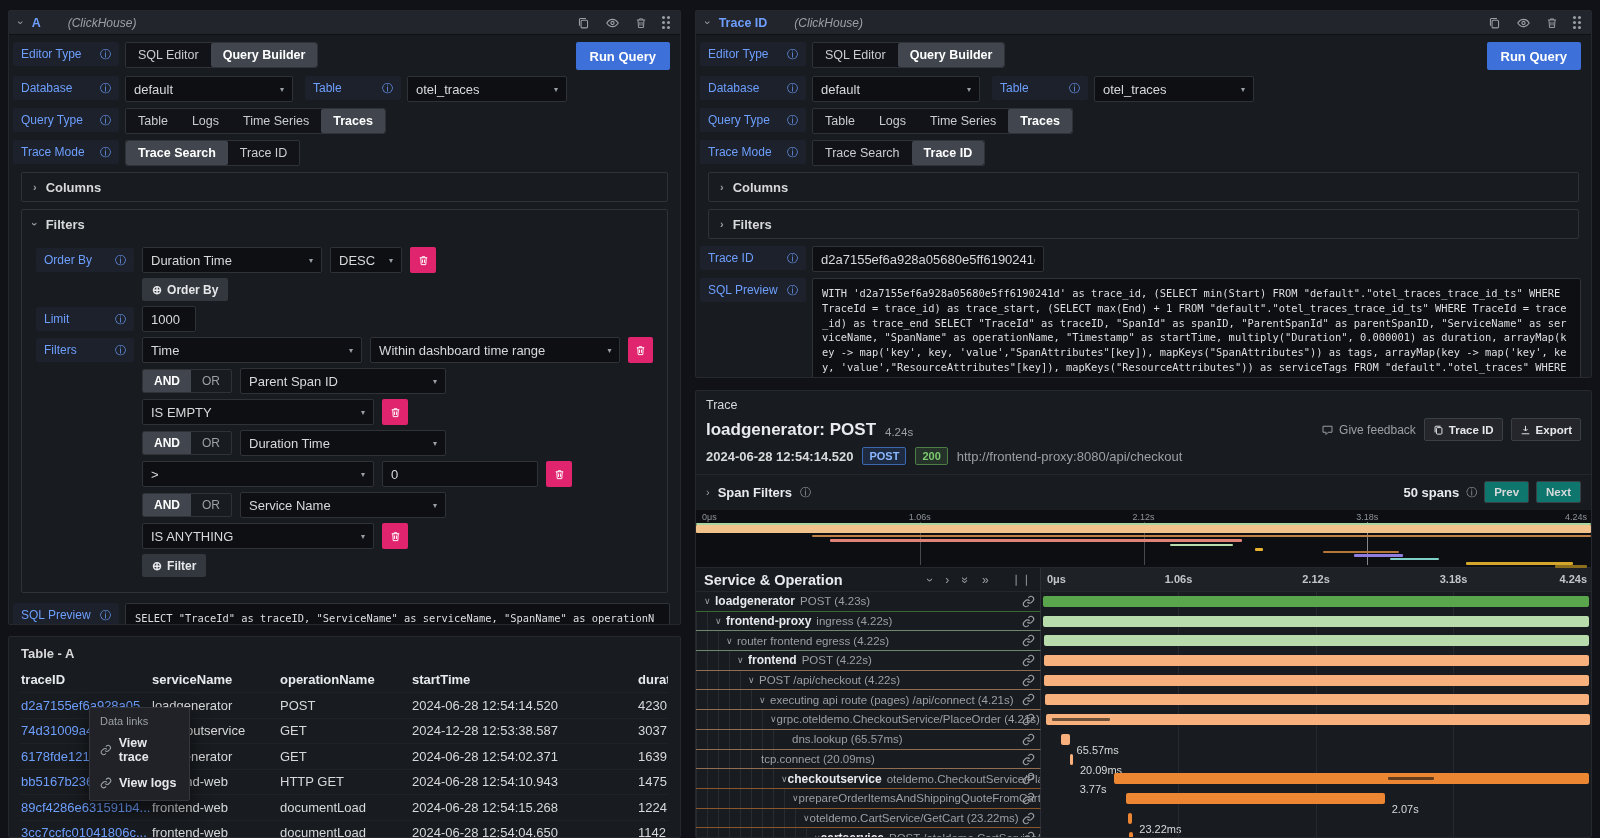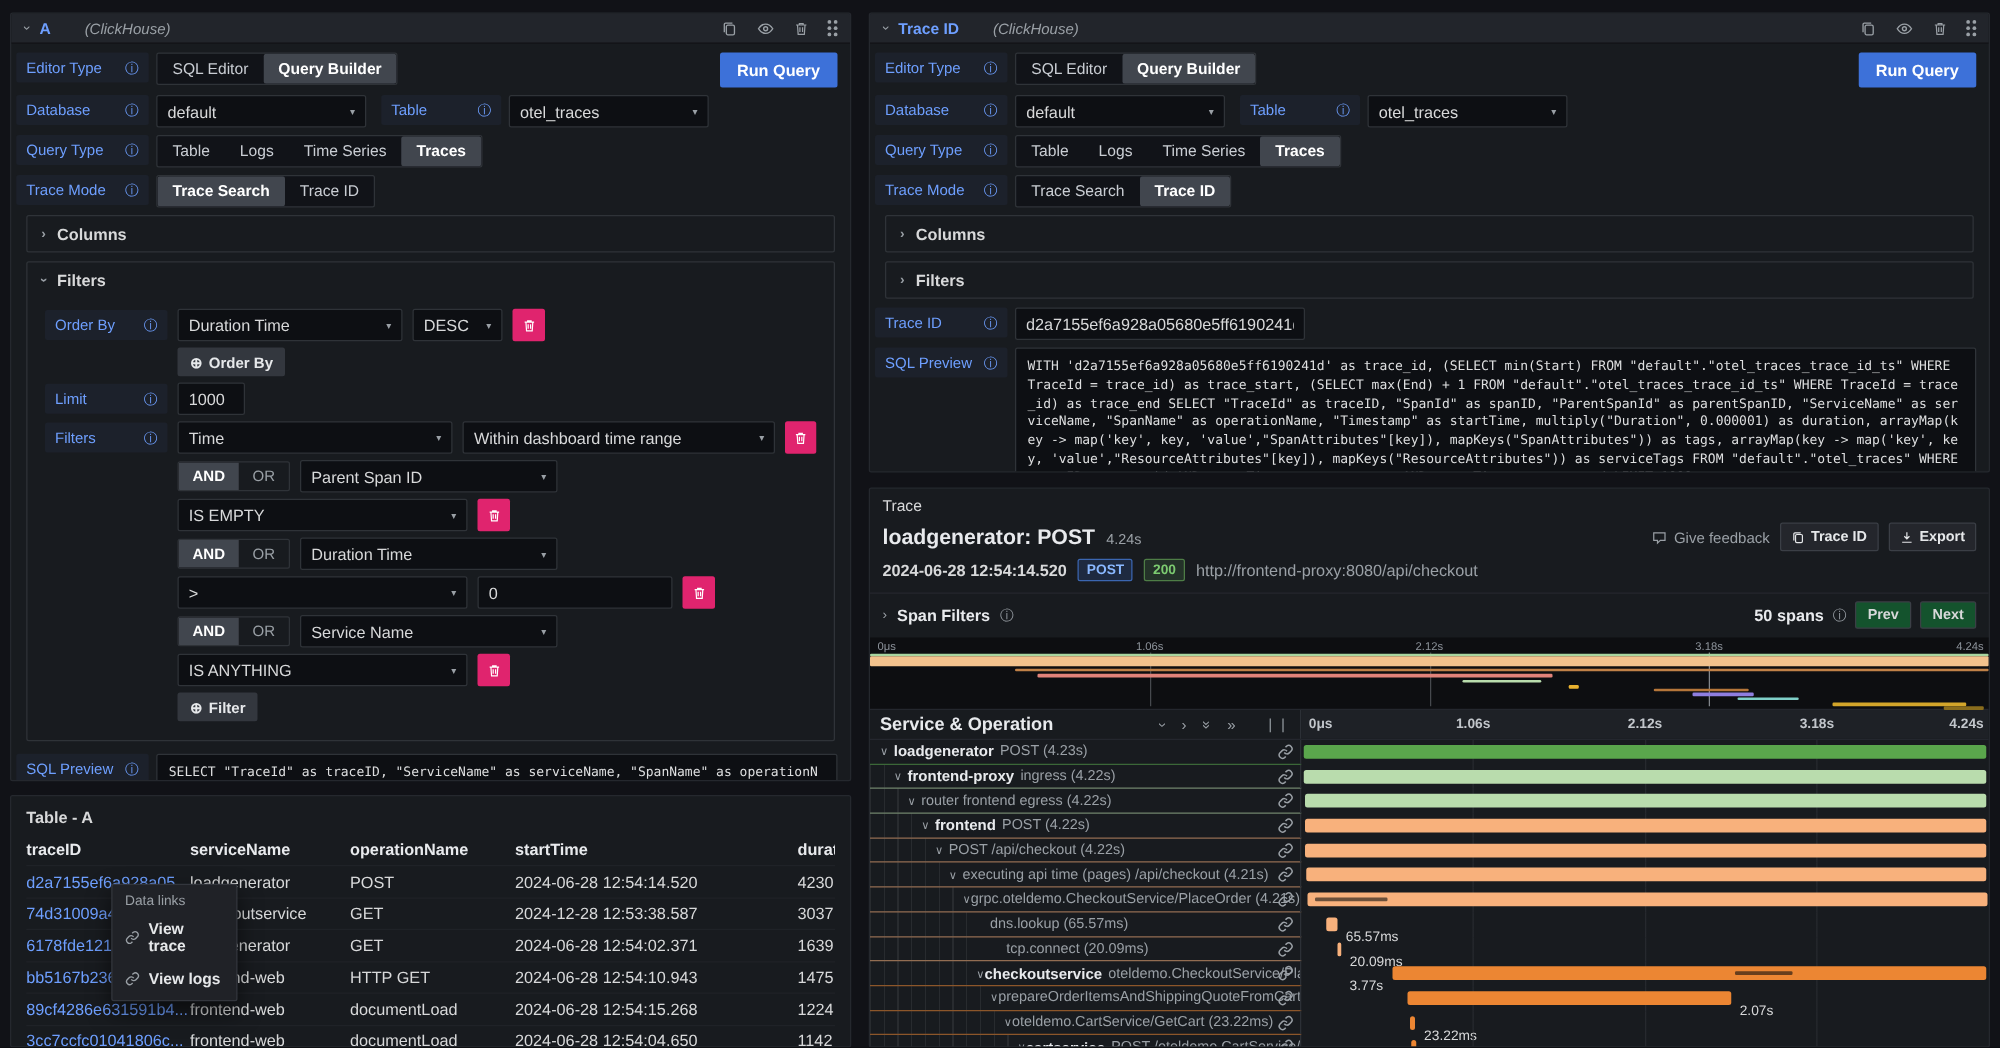--- a/index.html
+++ b/index.html
@@ -92,21 +92,21 @@
   .badge { font-size:11px; font-weight:700; padding:2px 6px; border-radius:2px; }
   .b-method { color:#8ab8ff; background:rgba(61,113,217,.18); border:1px solid #3b66b0; }
   .b-status { color:#7ccb70; background:rgba(115,191,105,.14); border:1px solid #4e7d46; }
   .turl { color:#9aa0a6; }
   .sfrow { display:flex; align-items:center; gap:8px; border-top:1px solid #24272e; padding:6px 10px 7px; }
   .sfrow .chev { color:#9aa0a6; font-size:11px; }
   .sflabel { font-size:13px; font-weight:700; color:#e8eaed; }
   .ginfo { color:#9aa0a6; font-size:11px; }
   .sfright { margin-left:auto; display:flex; align-items:center; gap:7px; }
   .spancount { font-size:13px; font-weight:700; color:#e8eaed; }
-  .pn { height:22px; background:#14532d; border:1px solid #3b3f46; border-radius:2px; color:#d8d9da;
+  .pn { height:22px; background:#0f766e; border:1px solid #3b3f46; border-radius:2px; color:#d8d9da;
         font-size:11.5px; font-weight:600; padding:0 9px; }
   .minimap { position:relative; height:58px; background:#0d0e11; border-bottom:1px solid #24272e; }
   .mm-tick { position:absolute; top:2px; font-size:9px; color:#8d939b; }
   .mm-seg { position:absolute; border-radius:1px; }
   .mm-grid { position:absolute; top:12px; bottom:2px; width:1px; background:#46494e; }
   .svc-head { display:flex; height:24px; border-bottom:1px solid #24272e; }
   .svc-left { width:345px; min-width:345px; display:flex; align-items:center; padding:0 8px;
               border-right:1px solid #2c3036;gap:16px; }
   .svc-title { font-size:14.5px; font-weight:700; color:#e8eaed; }
   .svc-icons { margin-left:auto; display:flex; align-items:center; gap:13px; color:#9aa0a6; font-size:12px; }
@@ -703,21 +703,21 @@
                 <path d="M14 11a5 5 0 0 0-7.5-.5l-3 3a5 5 0 0 0 7 7l1.7-1.7"></path>
               </svg></span>
           </div>
           <div class="sbar">
             <div class="bar" style="left: 0.6%; width: 99.1%; background: rgb(248, 177, 124);"></div>
           </div>
         </div>
         <div class="srow">
           <div class="sname" style="padding-left: 63px; border-bottom: 1px solid rgba(248, 177, 124, 0.55); background-image: repeating-linear-gradient(to right, rgba(255, 255, 255, 0.07) 0px, rgba(255, 255, 255, 0.07) 1px, transparent 1px, transparent 11px); background-size: 59px 100%;">
             <span class="chev">∨</span>
-            <span>executing api time (pages) /api/checkout (4.21s)</span>
+            <span>executing api route (pages) /api/connect (4.21s)</span>
             <span class="linkic"><svg width="13" height="13" viewBox="0 0 24 24" fill="none" stroke="#9aa0a6" stroke-width="2.2">
                 <path d="M10 13a5 5 0 0 0 7.5.5l3-3a5 5 0 0 0-7-7l-1.7 1.7"></path>
                 <path d="M14 11a5 5 0 0 0-7.5-.5l-3 3a5 5 0 0 0 7 7l1.7-1.7"></path>
               </svg></span>
           </div>
           <div class="sbar">
             <div class="bar" style="left: 0.8%; width: 98.9%; background: rgb(248, 177, 124);"></div>
           </div>
         </div>
         <div class="srow">
@@ -742,21 +742,21 @@
                 <path d="M10 13a5 5 0 0 0 7.5.5l3-3a5 5 0 0 0-7-7l-1.7 1.7"></path>
                 <path d="M14 11a5 5 0 0 0-7.5-.5l-3 3a5 5 0 0 0 7 7l1.7-1.7"></path>
               </svg></span>
           </div>
           <div class="sbar">
             <div class="bar" style="left: 3.6%; width: 1.6%; background: rgb(248, 177, 124);"></div>
             <span class="blabel" style="left: calc(5.2% + 7px);">65.57ms</span>
           </div>
         </div>
         <div class="srow">
-          <div class="sname" style="padding-left: 98px; border-bottom: 1px solid rgba(248, 177, 124, 0.55); background-image: repeating-linear-gradient(to right, rgba(255, 255, 255, 0.07) 0px, rgba(255, 255, 255, 0.07) 1px, transparent 1px, transparent 11px); background-size: 81px 100%; align-items: center;">
+          <div class="sname" style="padding-left: 54px; border-bottom: 1px solid rgba(248, 177, 124, 0.55); background-image: repeating-linear-gradient(to right, rgba(255, 255, 255, 0.07) 0px, rgba(255, 255, 255, 0.07) 1px, transparent 1px, transparent 11px); background-size: 81px 100%; align-items: center;">
             <span class="chev"></span>
             <span>tcp.connect (20.09ms)</span>
             <span class="linkic"><svg width="13" height="13" viewBox="0 0 24 24" fill="none" stroke="#9aa0a6" stroke-width="2.2">
                 <path d="M10 13a5 5 0 0 0 7.5.5l3-3a5 5 0 0 0-7-7l-1.7 1.7"></path>
                 <path d="M14 11a5 5 0 0 0-7.5-.5l-3 3a5 5 0 0 0 7 7l1.7-1.7"></path>
               </svg></span>
           </div>
           <div class="sbar">
             <div class="bar" style="left: 5.2%; width: 0.6%; background: rgb(248, 177, 124);"></div>
             <span class="blabel" style="left: calc(5.8% + 7px);">20.09ms</span>

